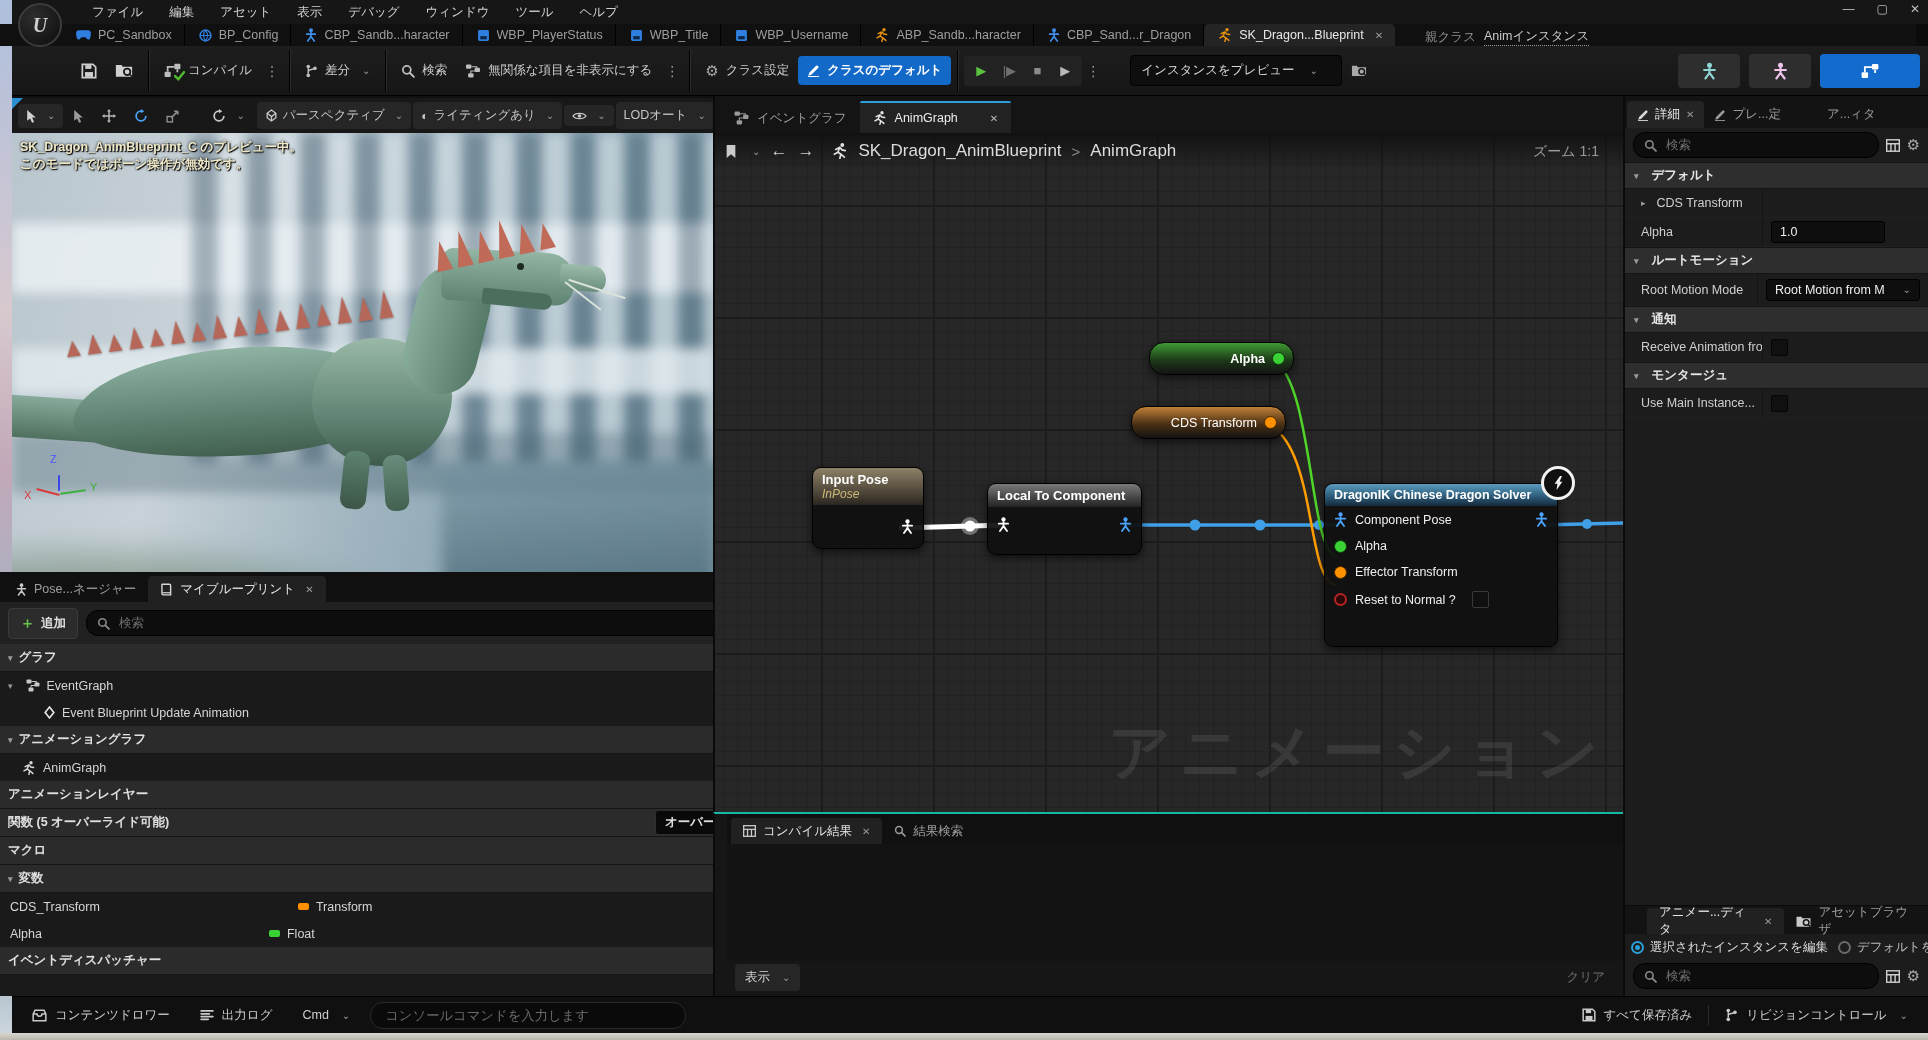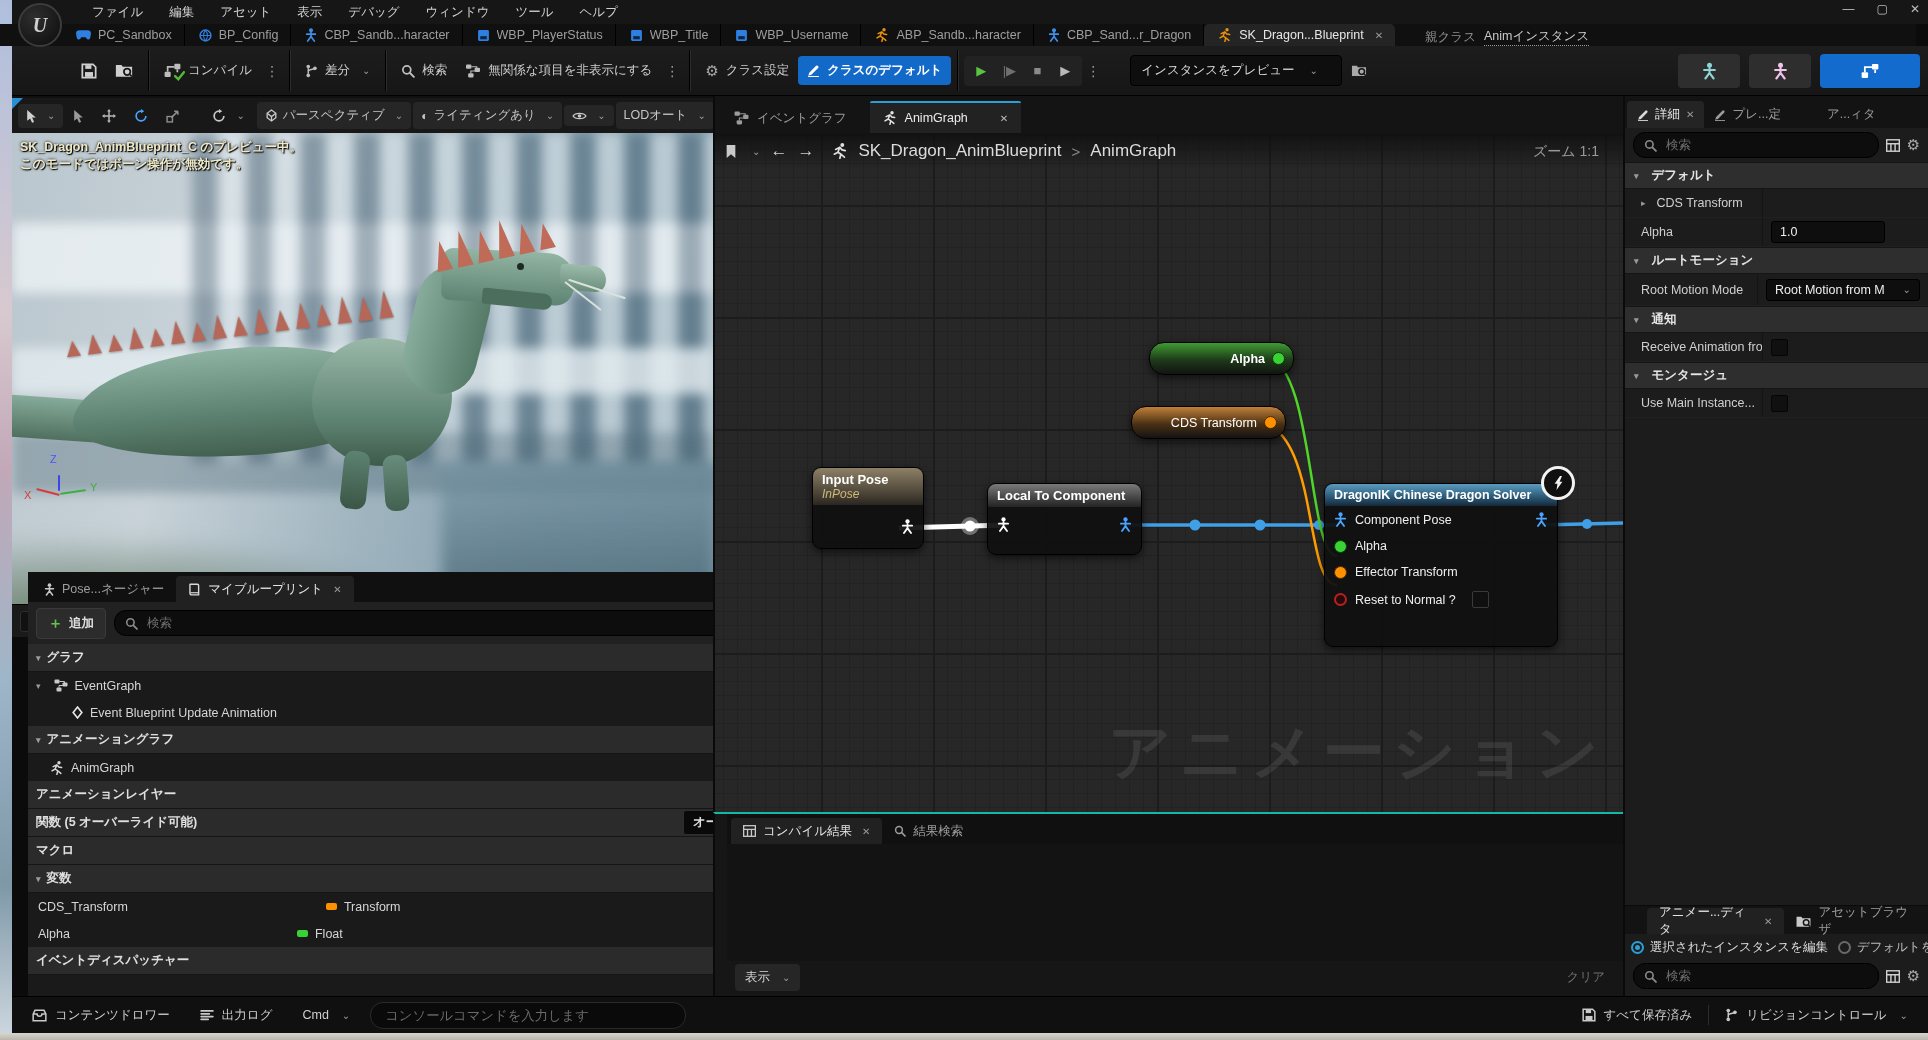--- a/index.html
+++ b/index.html
@@ -81,21 +81,21 @@
   #gizmo{left:38px;top:318px;width:70px;height:50px;}
   #gizmo .axl{position:absolute;height:2px;border-radius:1px;}
   
   #vp-timeline{left:0;top:508px;width:701px;height:33px;background:#1a1a1a;border-top:1px solid #000;display:flex;align-items:center;padding:0 8px;box-sizing:border-box;gap:8px;}
   #scrub{flex:1;height:19px;background:#111;border:1px solid #2e2e2e;border-radius:3px;}
   .tl-ico{color:#cfcfcf;display:flex;align-items:center;}
   #rec-dot{width:13px;height:13px;border-radius:50%;background:#e23b3b;border:2px solid #f0caca;}
   .pausebars{display:flex;gap:3px;}
   .pausebars i{width:4px;height:13px;background:#dedede;}
   
-  #mybp{left:28px;top:572px;width:811px;height:424px;background:#1a1a1a;}
+  #mybp{left:0;top:572px;width:811px;height:424px;background:#1a1a1a;}
   .doctabs{height:30px;background:#101010;display:flex;align-items:flex-end;padding-left:4px;}
   .dtab{height:26px;display:flex;align-items:center;gap:7px;padding:0 12px;color:#9e9e9e;}
   .dtab.active{background:#212121;border-radius:4px 4px 0 0;color:#e4e4e4;}
   .dtab .x{font-size:10px;color:#9a9a9a;margin-left:3px;}
   #mybp-search{height:42px;background:#212121;display:flex;align-items:center;padding:0 8px;gap:8px;}
   .addbtn{display:flex;align-items:center;gap:6px;background:#2c2c2c;border:1px solid #3a3a3a;border-radius:4px;padding:5px 11px;color:#e0e0e0;font-weight:bold;}
   .addbtn .pl{color:#65c24a;font-size:15px;font-weight:bold;}
   .searchpill{flex:1;display:flex;align-items:center;gap:7px;background:#0d0d0d;border:1px solid #000;border-radius:12px;padding:4px 10px;color:#7a7a7a;}
   .searchpill input{flex:1;background:transparent;border:none;outline:none;color:#ddd;font-size:12.5px;}
   .searchpill input::placeholder{color:#6f6f6f;}
@@ -105,21 +105,21 @@
   .treerow{height:27px;display:flex;align-items:center;padding:0 8px;color:#d6d6d6;gap:7px;}
   .treerow.indent1{padding-left:22px;}
   .treerow.indent2{padding-left:44px;}
   .ovrbtn{margin-left:auto;display:flex;align-items:center;gap:6px;background:#090909;border:1px solid #2e2e2e;border-radius:3px;padding:3px 9px;color:#ddd;}
   .varrow{height:27px;display:flex;align-items:center;padding:0 10px;color:#d6d6d6;}
   .varpin{width:11px;height:7px;border-radius:2px;margin-right:7px;}
   .vartype{width:290px;display:flex;align-items:center;}
   .eyeclosed{margin-left:auto;color:#bdbdbd;}
   
   #graphpanel{left:713px;top:96px;width:910px;height:716px;background:#151515;border-left:2px solid #0a0a0a;box-sizing:border-box;}
-  #graph-tabs{height:37px;background:#141414;display:flex;align-items:flex-end;padding-left:6px;gap:10px;}
+  #graph-tabs{height:37px;background:#141414;display:flex;align-items:flex-end;padding-left:6px;gap:0;}
   .gtab{height:30px;display:flex;align-items:center;gap:8px;padding:0 13px;color:#9b9b9b;}
   .gtab.active{background:#222;color:#ececec;border-top:2px solid #2a9fd8;border-radius:2px 2px 0 0;}
   #canvas{left:0;top:37px;width:908px;height:679px;overflow:hidden;background-color:#272727;
     background-image:
       linear-gradient(#1c1c1c 2px,transparent 2px),linear-gradient(90deg,#1c1c1c 2px,transparent 2px),
       linear-gradient(#222 1px,transparent 1px),linear-gradient(90deg,#222 1px,transparent 1px);
     background-size:112px 112px,112px 112px,14px 14px,14px 14px;background-position:-6px -40px;}
   #crumbbar{left:0;top:0;width:908px;height:36px;background:linear-gradient(rgba(14,14,14,.85),rgba(14,14,14,0));display:flex;align-items:center;padding:0 10px;gap:10px;color:#cfcfcf;}
   #crumbbar .bigtxt{font-size:17px;color:#dcdcdc;}
   #crumbbar .dim{color:#8a8a8a;font-size:15px;}

